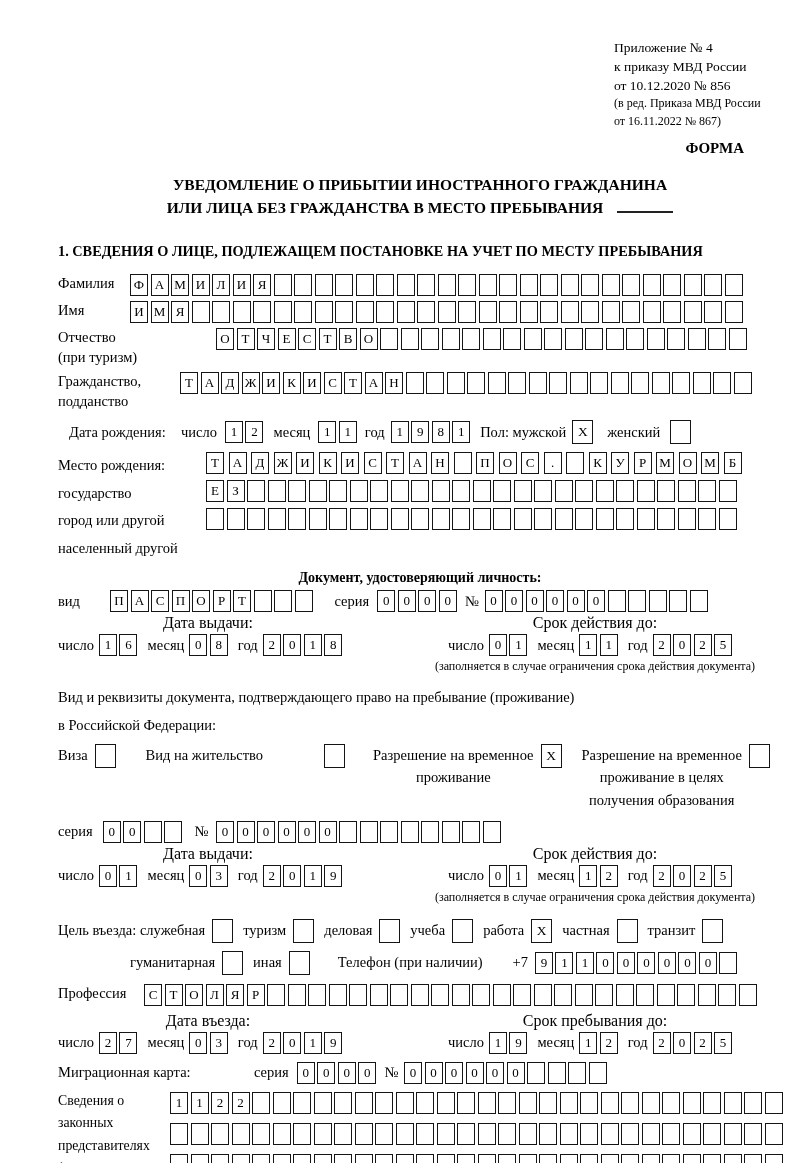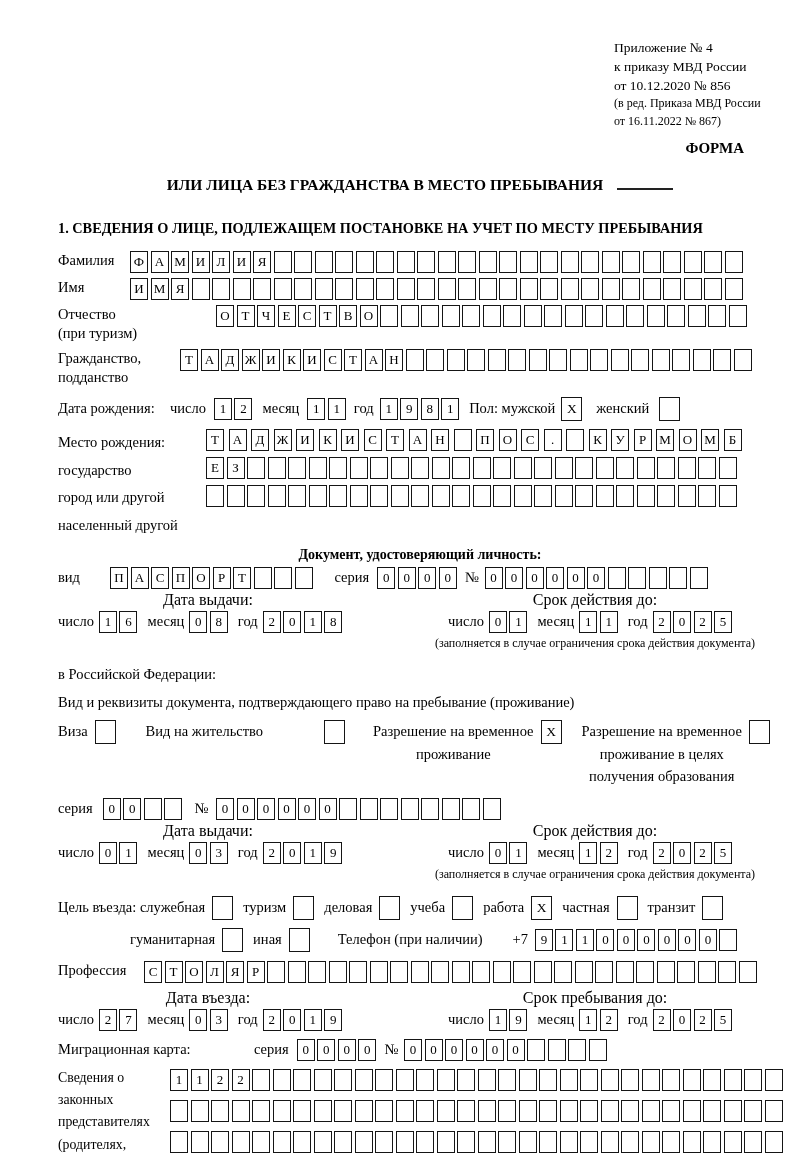--- a/index.html
+++ b/index.html
@@ -55,20 +55,21 @@
     <div>Приложение № 4</div>
     <div>к приказу МВД России</div>
     <div>от 10.12.2020 № 856</div>
     <div class="small">(в ред. Приказа МВД России</div>
     <div class="small">от 16.11.2022 № 867)</div>
   </div>
 
   <div class="forma">ФОРМА</div>
 
   <div class="title">
+    <div>УВЕДОМЛЕНИЕ О ПРИБЫТИИ ИНОСТРАННОГО ГРАЖДАНИНА</div>
     <div>
       <span>ИЛИ ЛИЦА БЕЗ ГРАЖДАНСТВА В МЕСТО ПРЕБЫВАНИЯ</span><span class="blank-line"></span>
     </div>
   </div>
 
   <div class="sec">1. СВЕДЕНИЯ О ЛИЦЕ, ПОДЛЕЖАЩЕМ ПОСТАНОВКЕ НА УЧЕТ ПО МЕСТУ ПРЕБЫВАНИЯ</div>
 
   <div class="frow" style="margin-top:14px;">
     <span class="lbl" style="width:72px;">Фамилия</span>
     <span class="cellrow">
@@ -206,21 +207,21 @@
         <span class="cell"></span>
         <span class="cell"></span>
         <span class="cell"></span>
         <span class="cell"></span>
         <span class="cell"></span>
         <span class="cell"></span>
         <span class="cell"></span>
       </span>
   </div>
 
-  <div class="frow inline" style="margin-top:9px;align-items:center;">
+  <div class="frow inline" style="margin-top:9px;align-items:center;margin-left:11px;">
     <span class="lbl" style="width:112px;">Дата рождения:</span>
     <span class="lbl" style="margin-right:8px;">число</span>
     <span class="cellrow" style="margin-right:10px;">
         <span class="cell">1</span>
         <span class="cell">2</span>
       </span>
     <span class="lbl" style="margin-right:8px;">месяц</span>
     <span class="cellrow" style="margin-right:8px;">
         <span class="cell">1</span>
         <span class="cell">1</span>
@@ -412,22 +413,22 @@
             <span class="cell">0</span>
             <span class="cell">2</span>
             <span class="cell">5</span>
           </span>
       </div>
       <div class="note">(заполняется в случае ограничения срока действия документа)</div>
     </div>
   </div>
 
   <div class="para">
+    <div>Вид и реквизиты документа, подтверждающего право на пребывание (проживание)</div>
     <div>в Российской Федерации:</div>
-    <div>Вид и реквизиты документа, подтверждающего право на пребывание (проживание)</div>
   </div>
 
   <div class="permits">
     <div class="pitem">
       <span class="plabel">Виза</span>
       <span class="cell cb"></span>
     </div>
     <div class="pitem" style="margin-left:30px;gap:47px;">
       <span class="plabel" style="margin-right:14px;">Вид на жительство</span>
       <span class="cell cb"></span>

